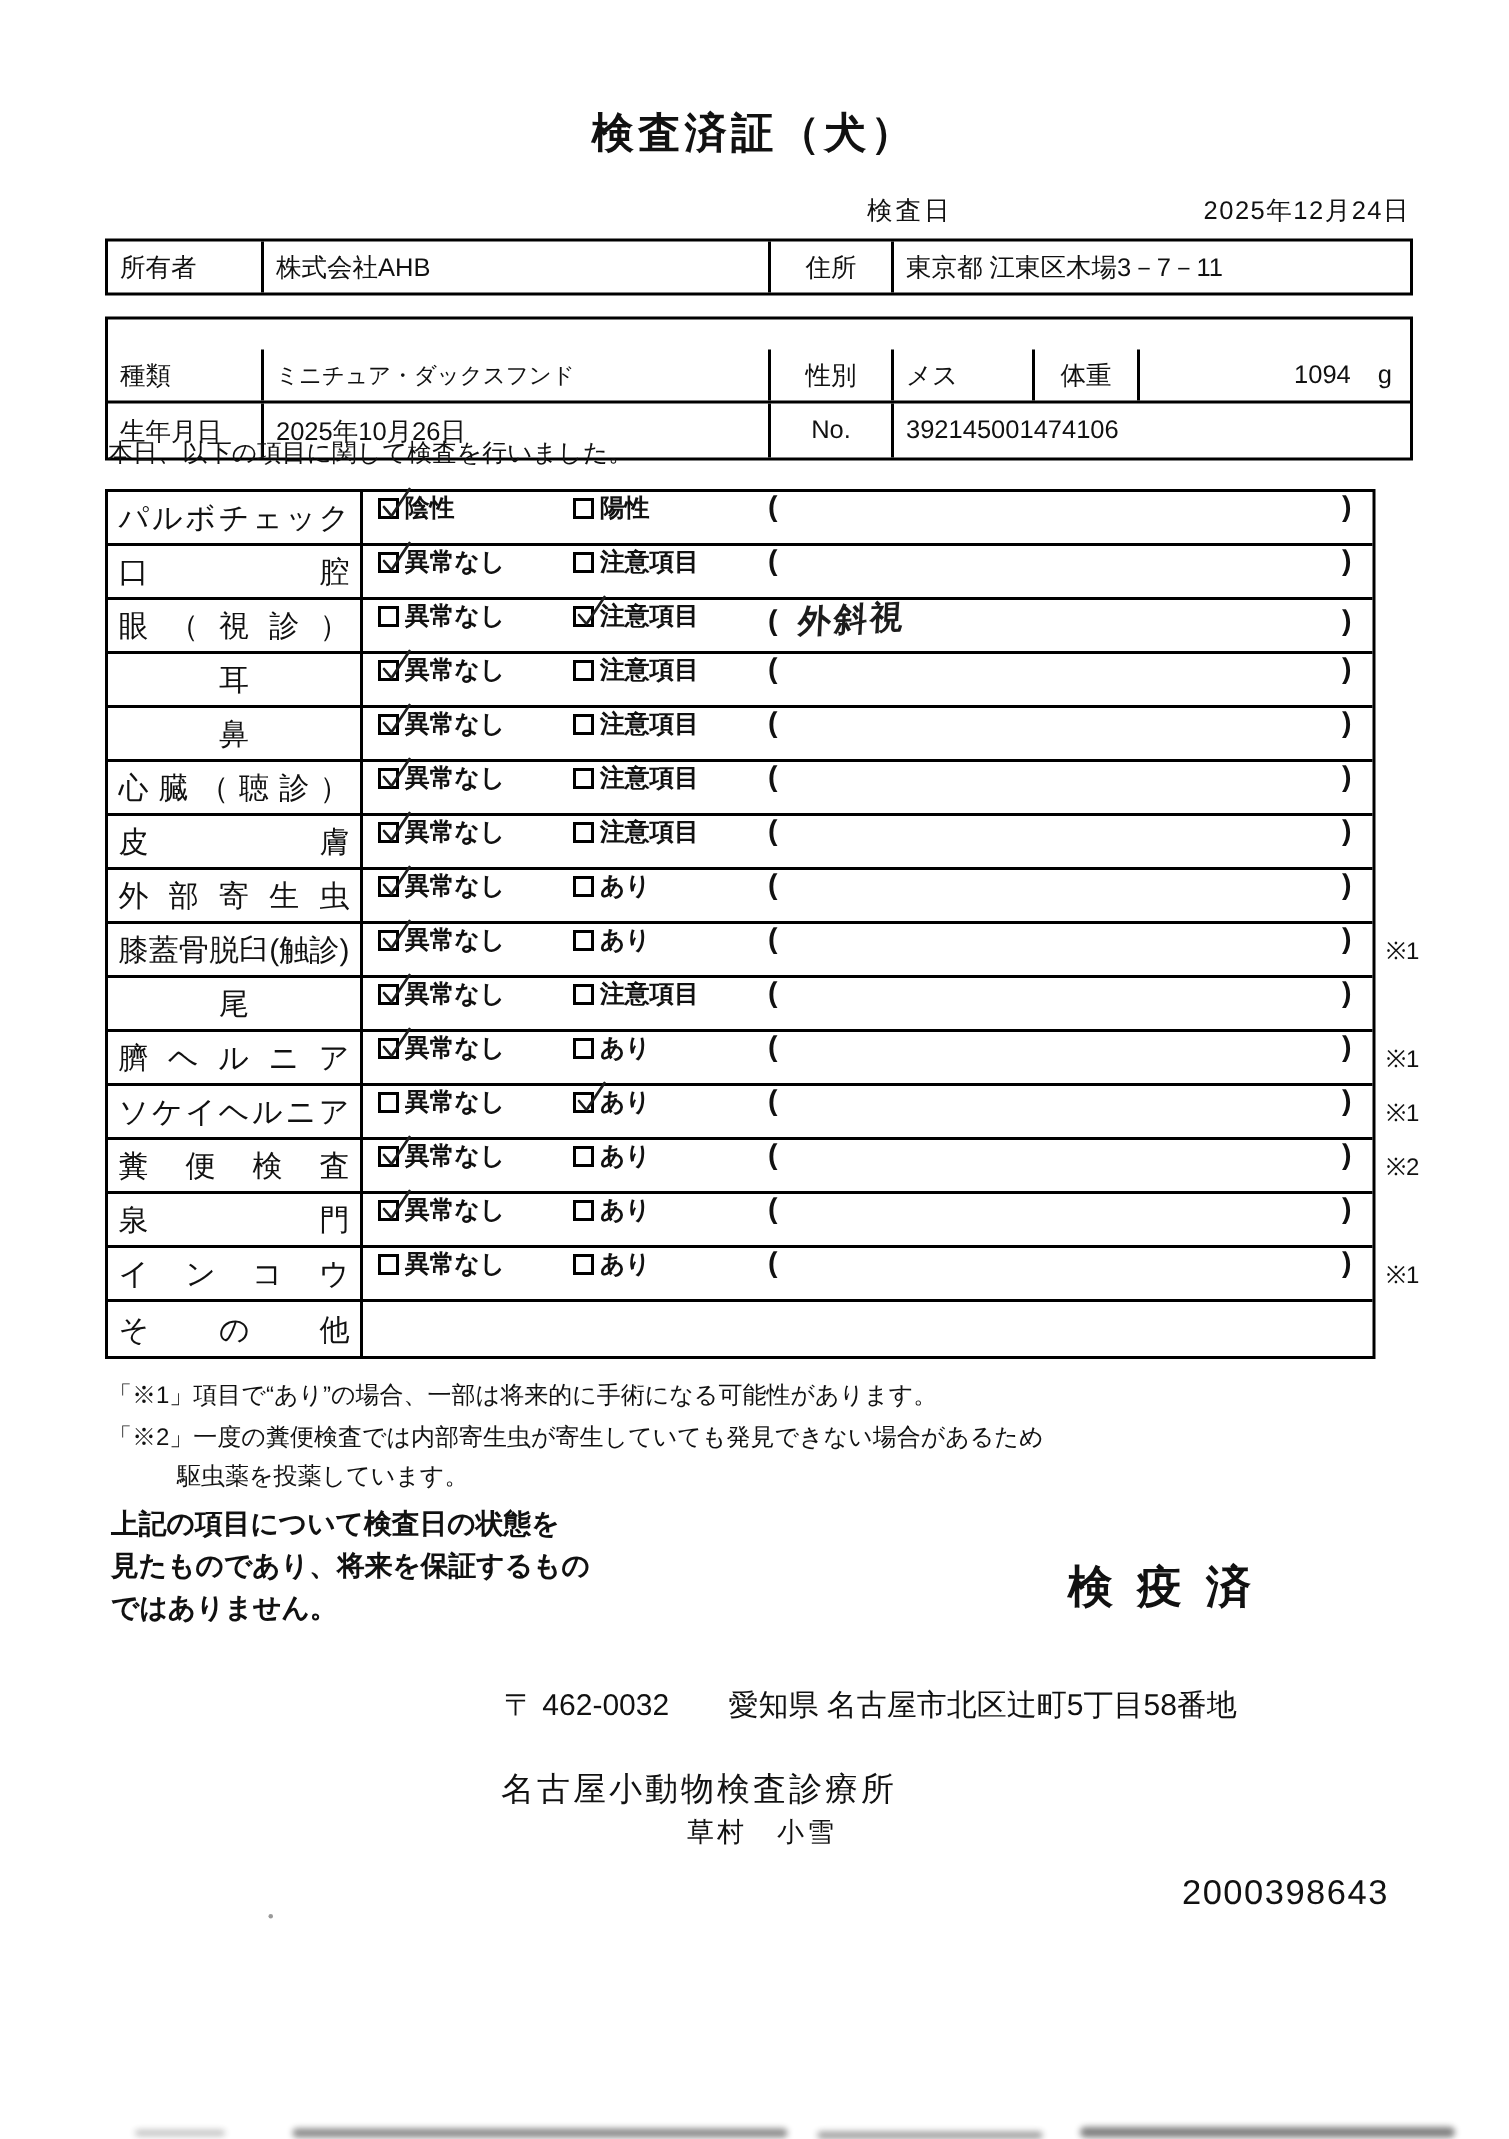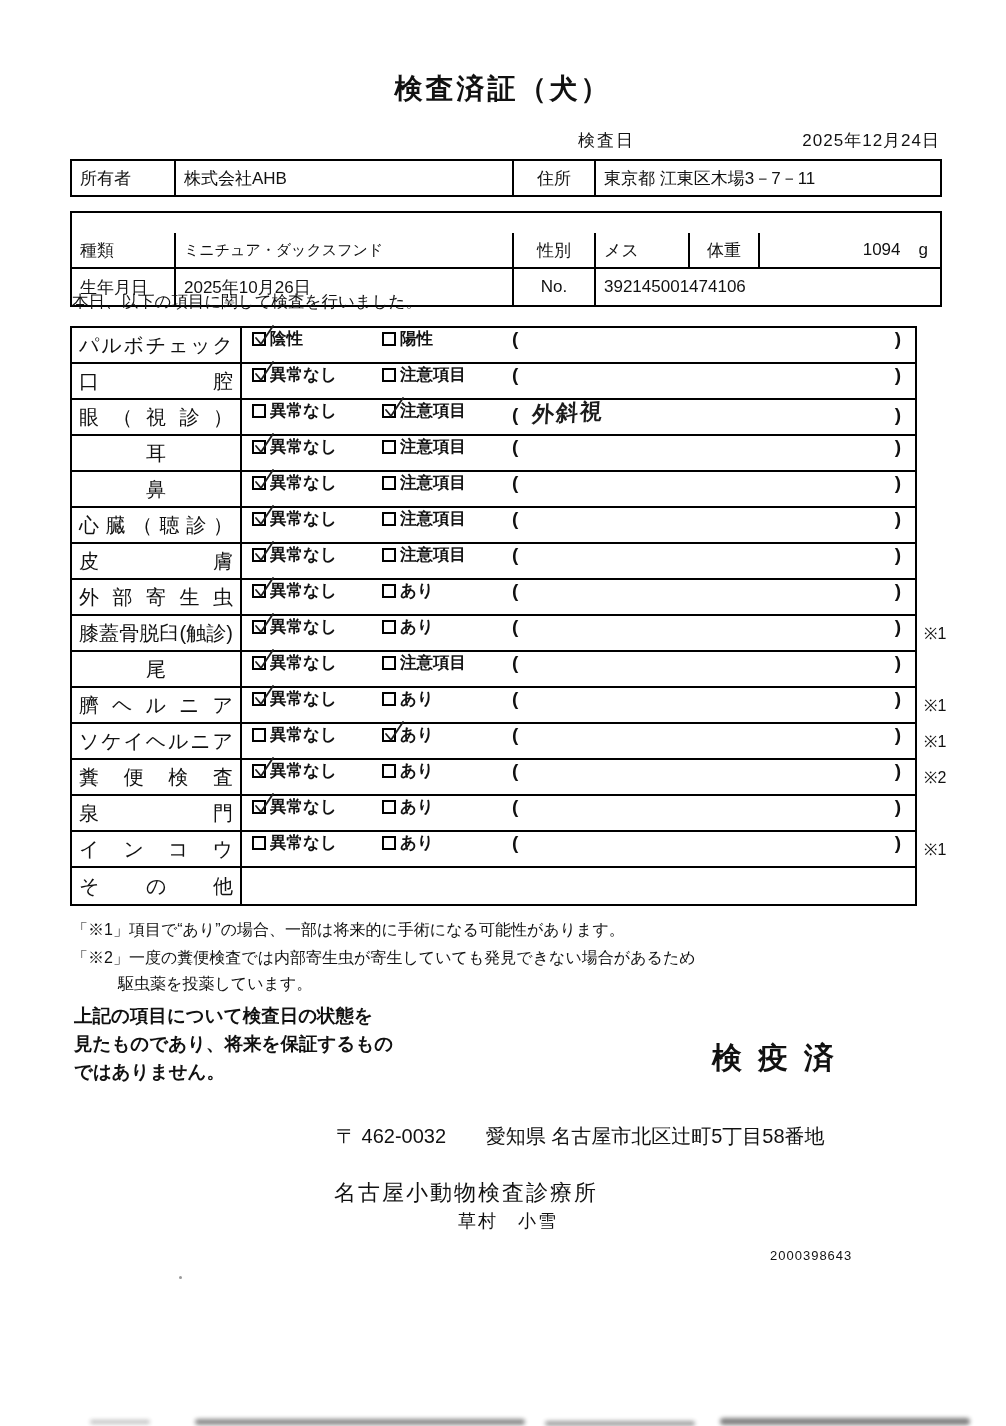--- a/index.html
+++ b/index.html
@@ -74,21 +74,21 @@
 
   .stamp { position:absolute; top:1038px; left:712px; font-size:30px; font-weight:bold; letter-spacing:16px; }
 
   .addr-line { position:absolute; top:1087px; left:336px; font-size:20px;margin-top:36px; }
   .addr-line .postal { margin-right:34px; }
   .tel-line { position:absolute; top:1127px; left:340px; font-size:16.5px; letter-spacing:0.5px; }
   .tel-line .fax { margin-left:16px; }
 
   .clinic-name { position:absolute; top:1178px; left:334px; font-size:22px; letter-spacing:2px; }
   .clinic-person { position:absolute; top:1209px; left:458px; font-size:18px; letter-spacing:2px; }
-  .serial { position:absolute; top:1248px; left:770px; font-size:13px; letter-spacing:1px; }
+  .serial { position:absolute; top:1248px; left:788px; font-size:23px; letter-spacing:1px; }
 
   
   .speck { position:absolute; top:1276px; left:179px; width:3px; height:3px; background:#555; border-radius:50%; opacity:.6; }
   .smudge { position:absolute; background:#2a2a2a; border-radius:4px; filter:blur(2px); }
   .sm1 { bottom:1px; left:195px; width:330px; height:6px; opacity:.55; }
   .sm2 { bottom:0; left:545px; width:150px; height:5px; opacity:.45; }
   .sm3 { bottom:1px; left:720px; width:250px; height:7px; opacity:.6; }
   .sm4 { bottom:2px; left:90px; width:60px; height:4px; opacity:.3; }
 </style>
 </head>

